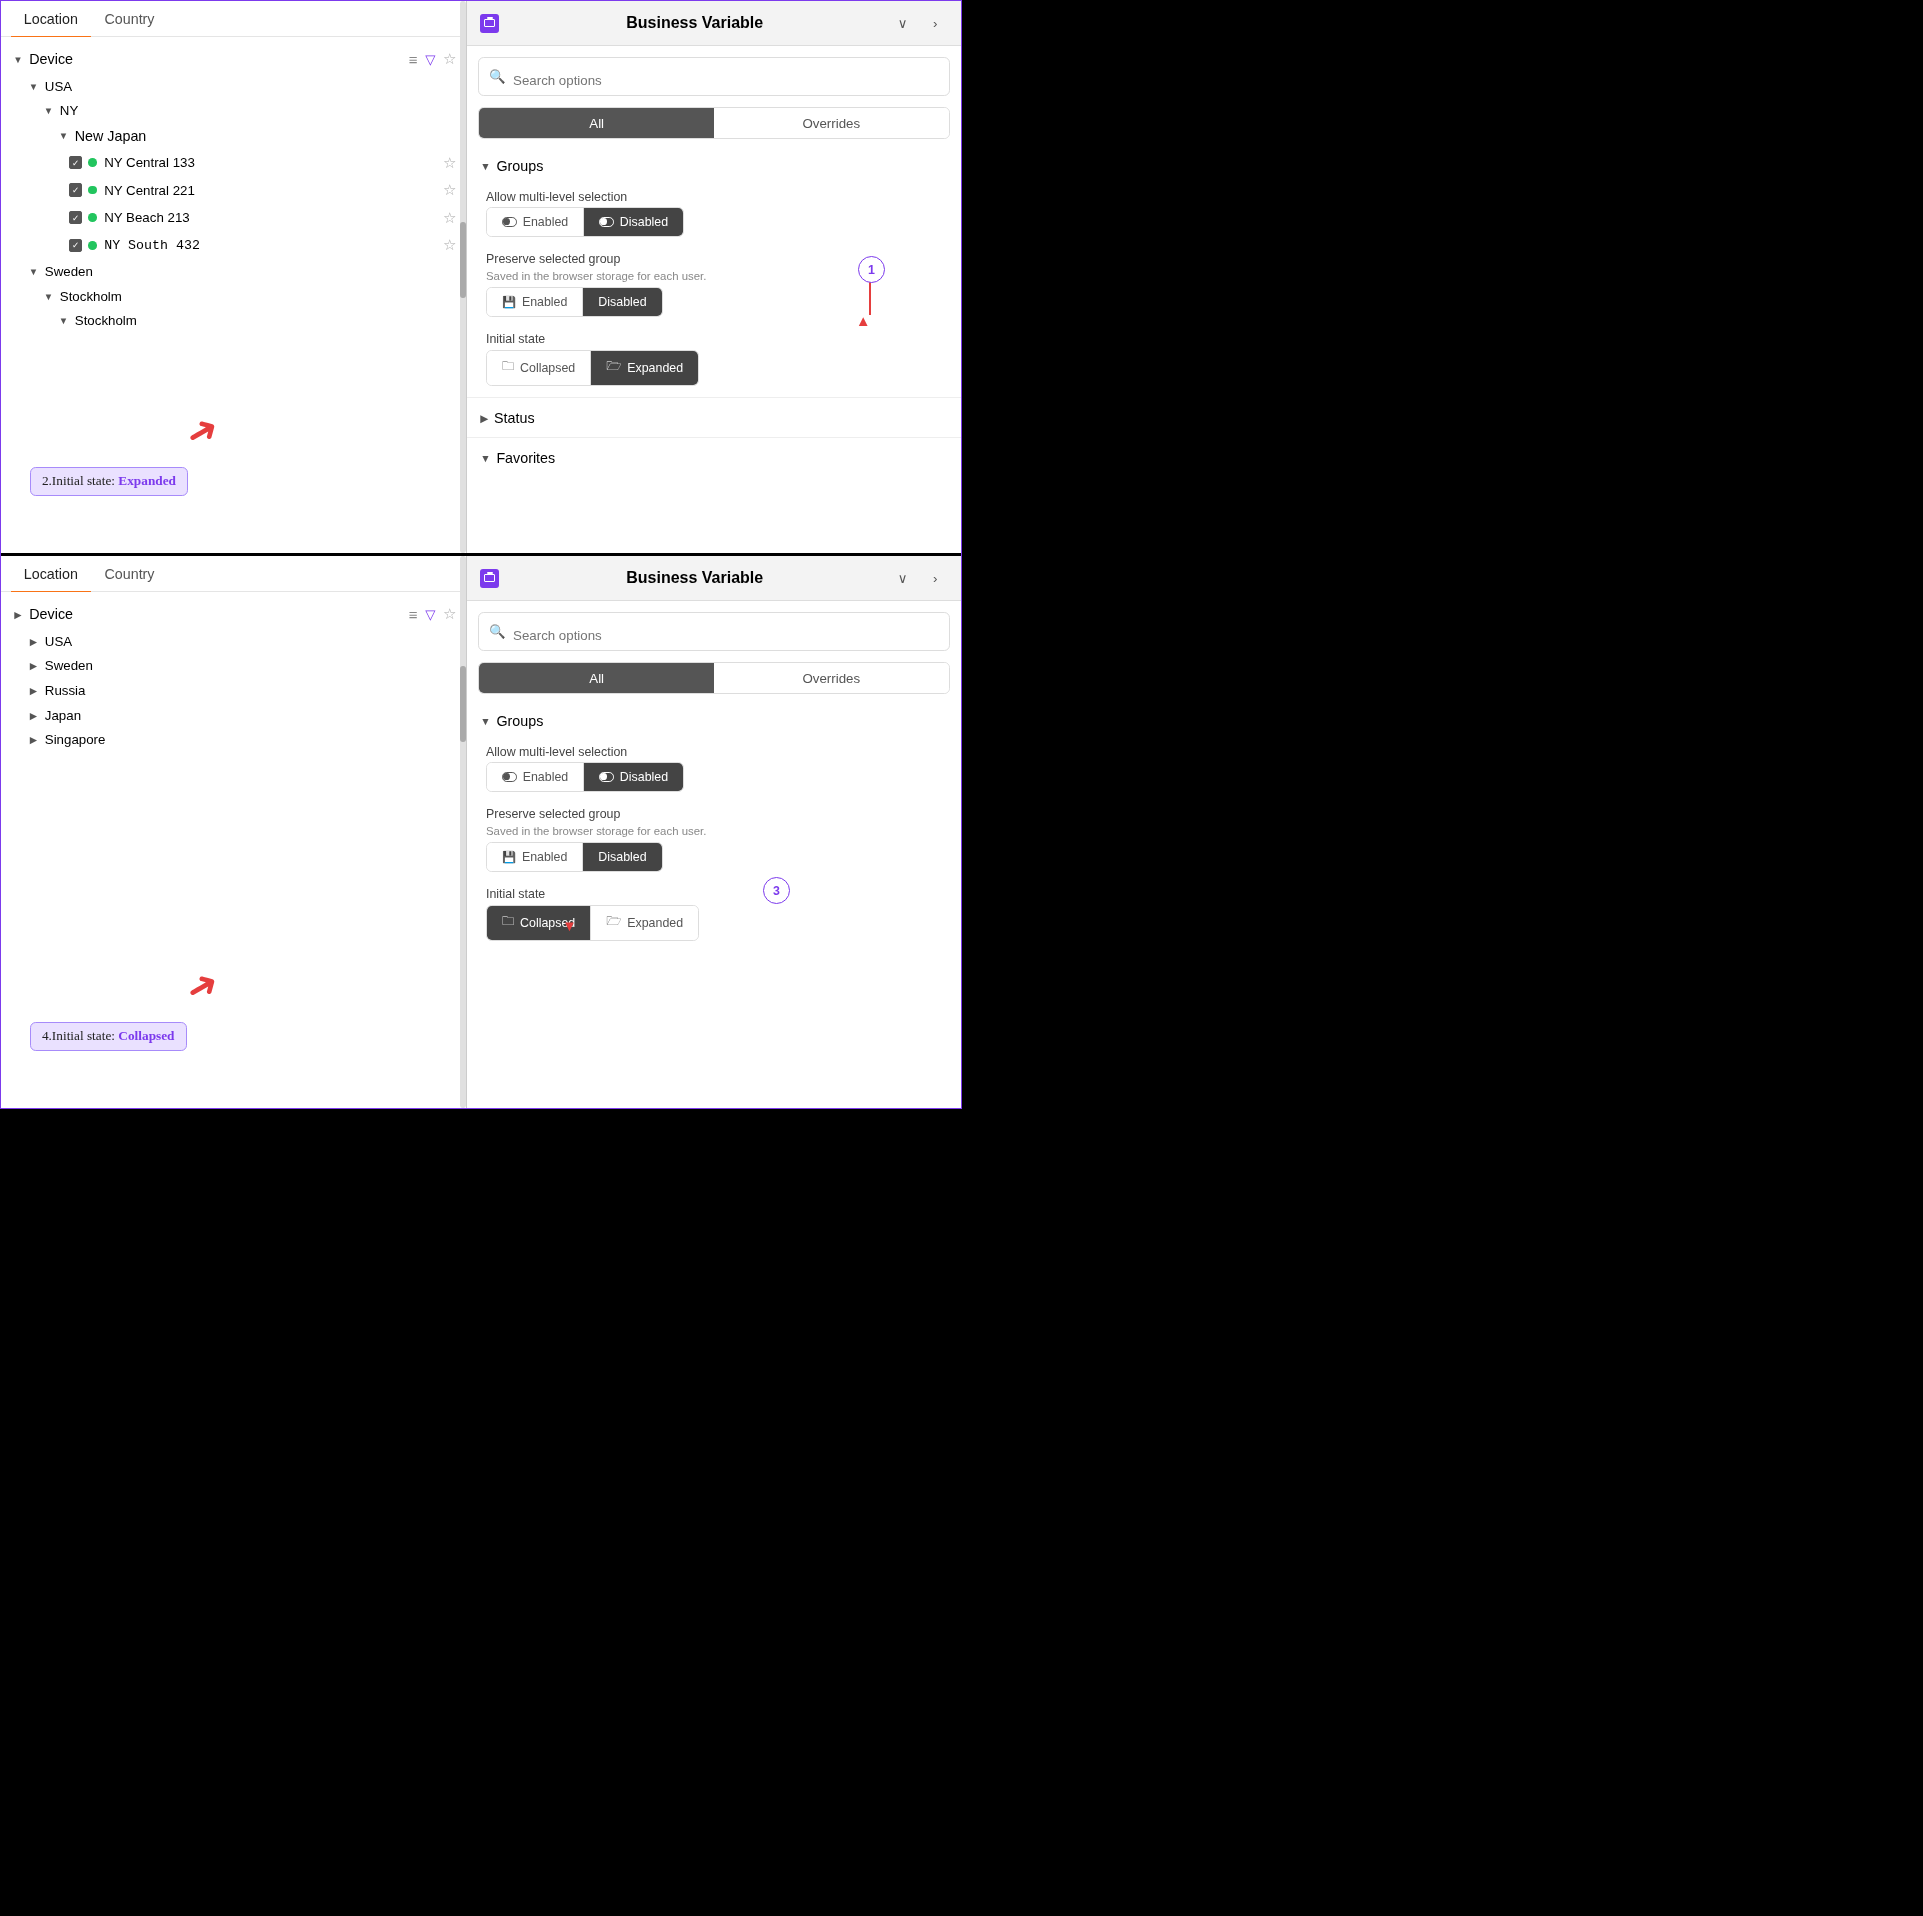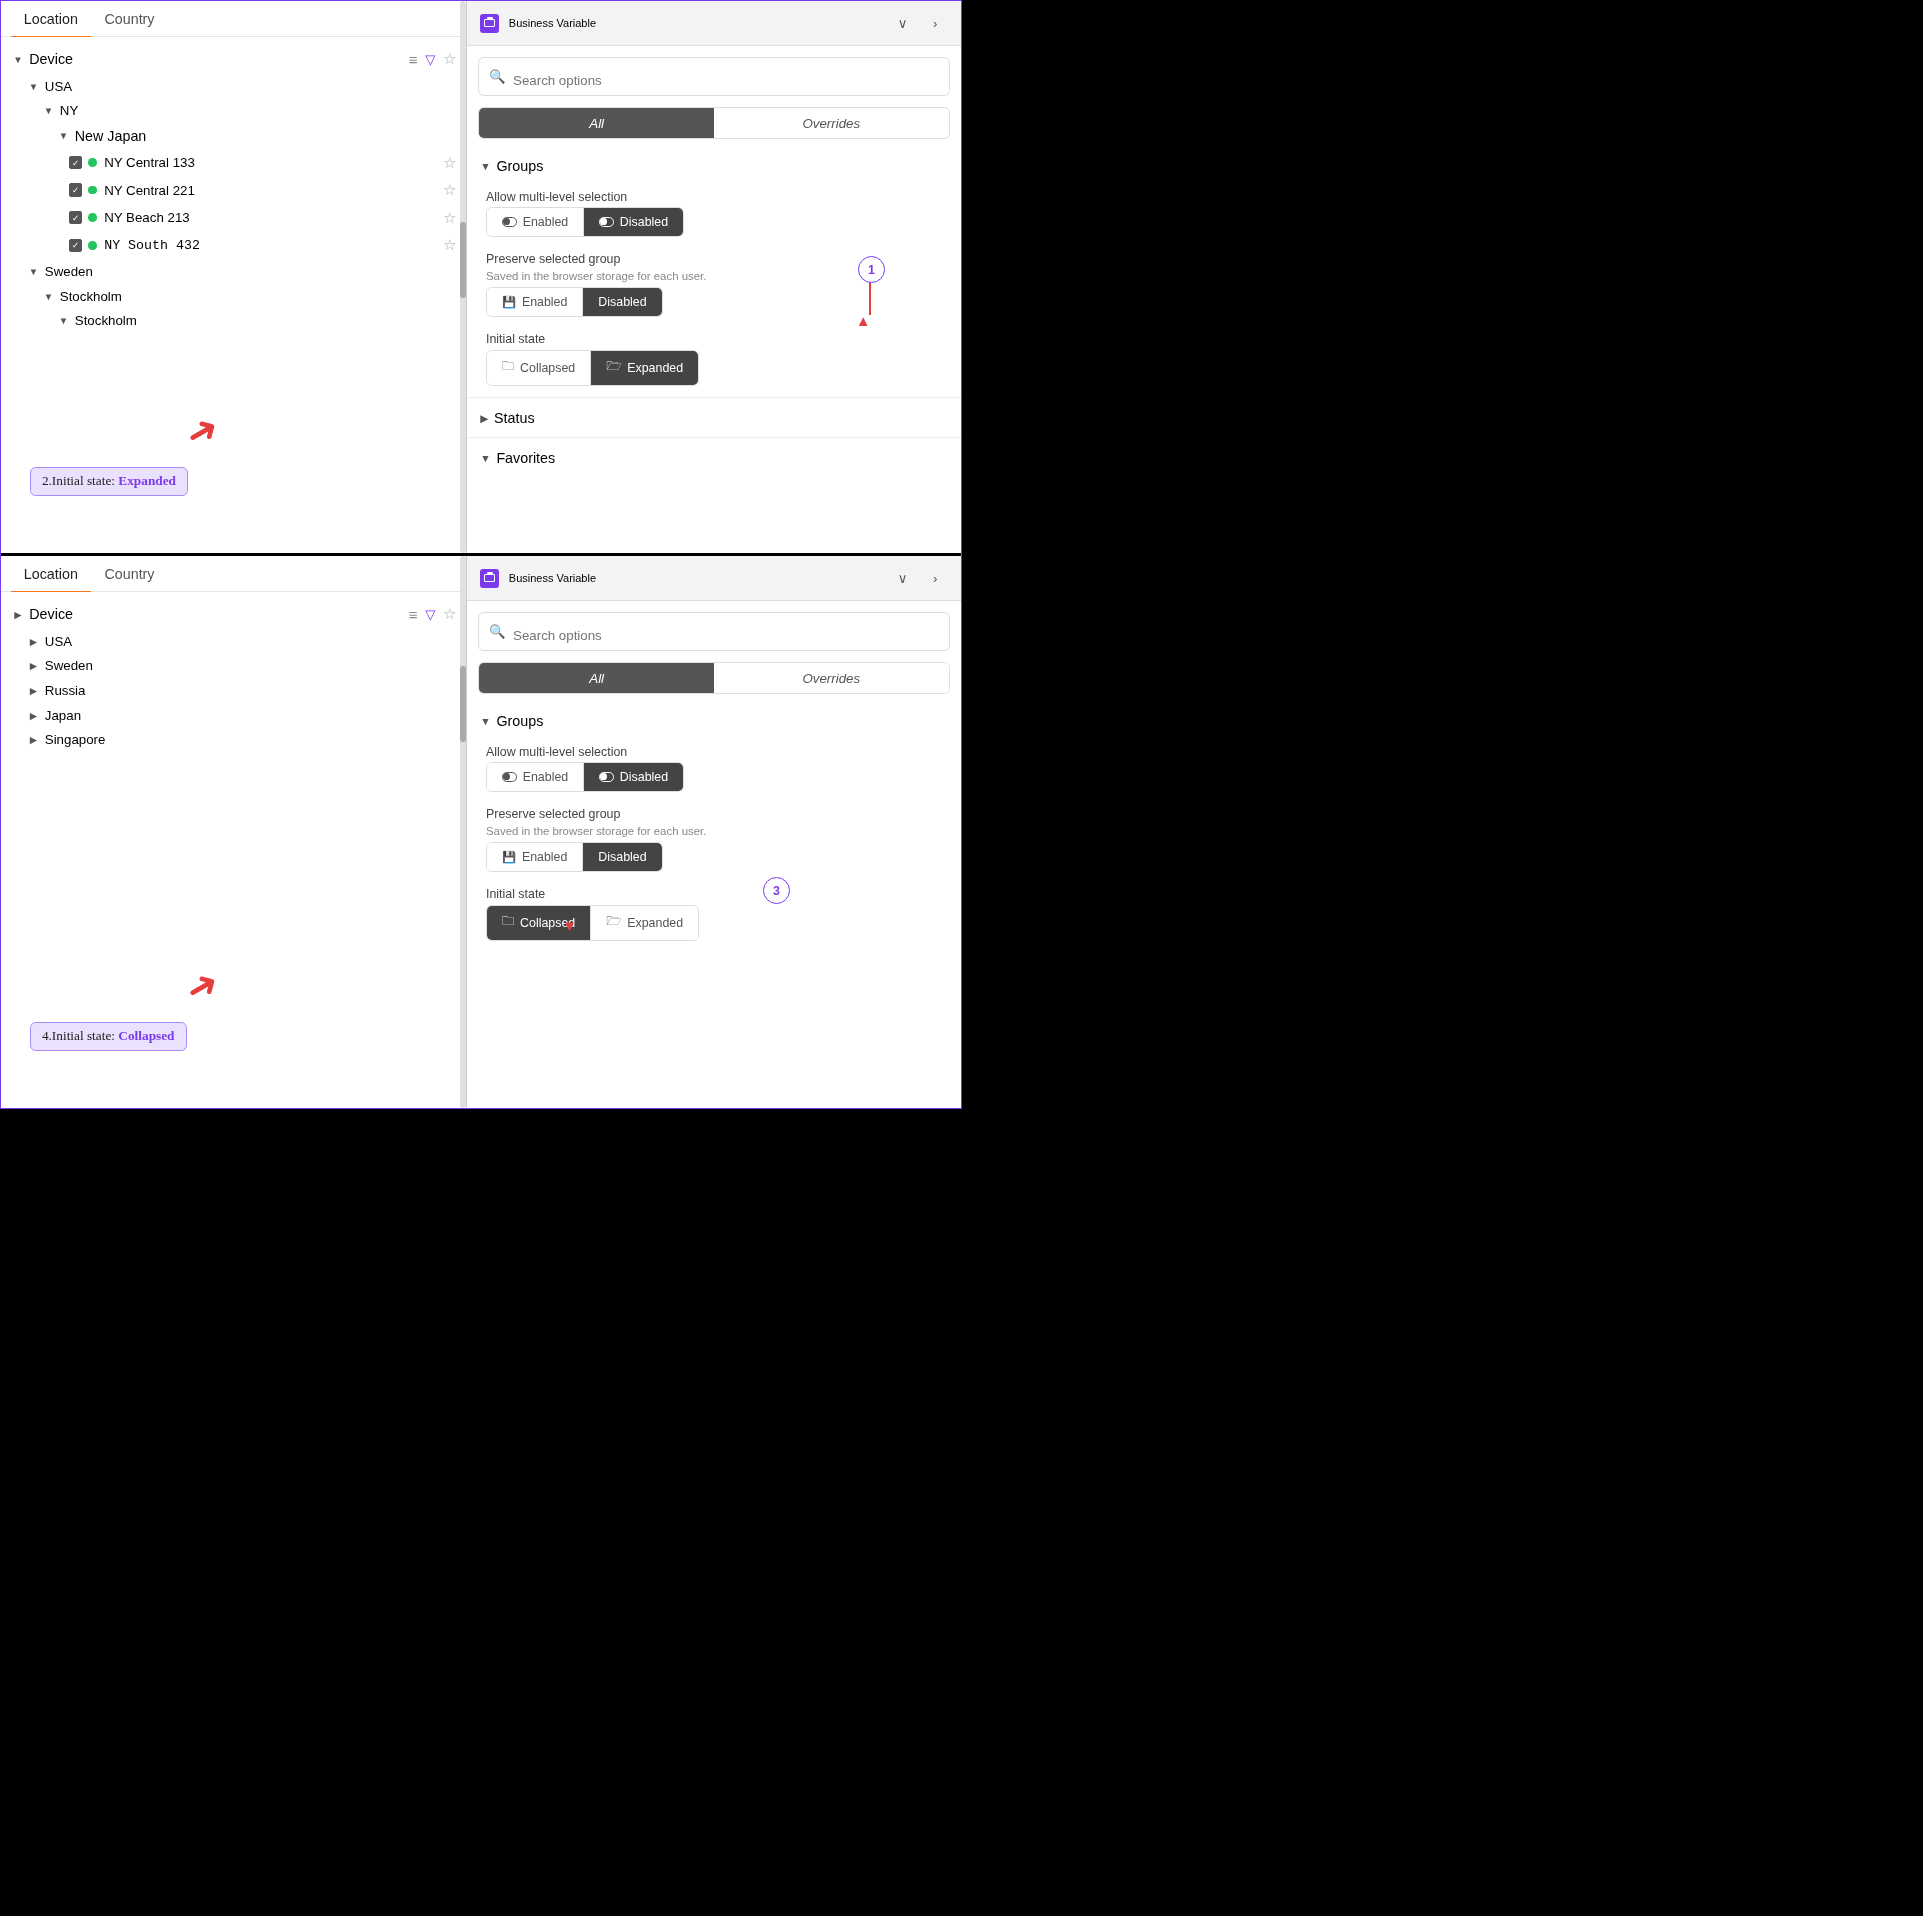--- a/index.html
+++ b/index.html
@@ -213,22 +213,23 @@
     .bv-icon-inner::before {
       content: '';
       position: absolute;
       left: 1.9px; top: -2.9px;
       width: 5.7px; height: 1.9px;
       background: #fff;
       border-radius: 1px;
     }
     .bv-title {
       flex: 1;
-      font-size: 11px;
-      font-weight: 400;
+      font-size: 16px;
+      font-weight: 700;
+      text-align: center;
     }
     .bv-controls {
       display: flex;
       gap: 7.6px;
       color: #555;
     }
     .bv-ctrl-btn {
       width: 25px;
       height: 25px;
       display: flex;
@@ -268,21 +269,20 @@
       border: 1px solid #ddd;
     }
     .toggle-btn {
       flex: 1;
       padding: 7.6px;
       text-align: center;
       font-size: 13.3px;
       cursor: pointer;
       background: #fff;
       color: #555;
-      font-style: italic;
     }
     .toggle-btn.active {
       background: #555;
       color: #fff;
       font-weight: 500;
     }
 
     
     .section-header {
       display: flex;

